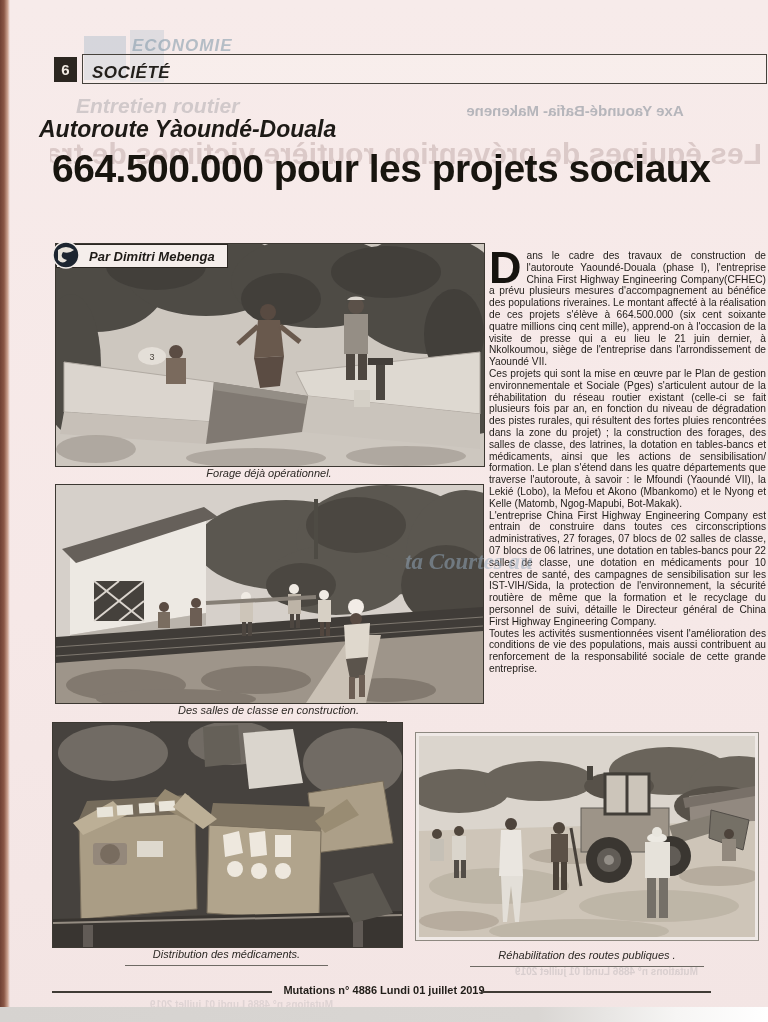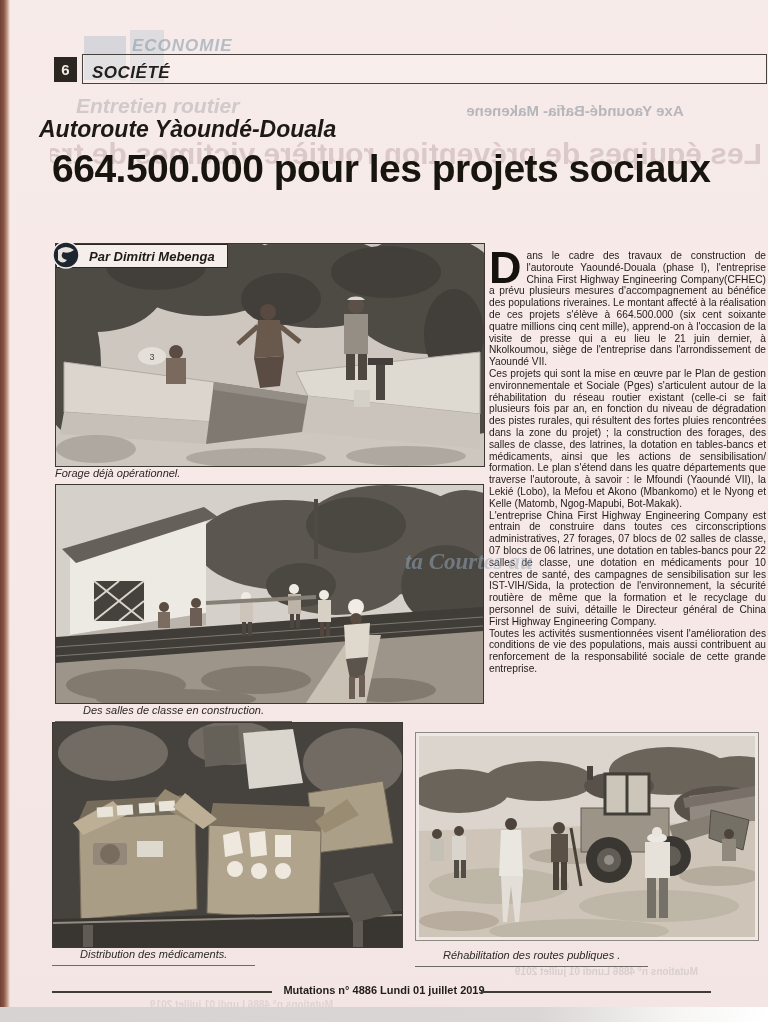--- a/index.html
+++ b/index.html
@@ -54,21 +54,21 @@
   .globe{position:absolute;left:-6px;top:-5px;width:30px;height:30px;}
 
   
   .photo{position:absolute;border:1px solid #3c3832;overflow:hidden;z-index:2;background:#cfcac3;}
   .photo svg{display:block;}
   #photo1{left:55px;top:243px;width:428px;height:222px;}
   #photo2{left:55px;top:484px;width:427px;height:218px;}
   #photo3{left:52px;top:722px;width:349px;height:224px;}
   #photo4{left:415px;top:732px;width:336px;height:201px;border:1px solid #8d8880;
     padding:3px;background:#efe9e6;}
-  .caption{position:absolute;text-align:left;font-size:11px;font-style:italic;
+  .caption{position:absolute;text-align:center;font-size:11px;font-style:italic;
     color:#2c2925;z-index:3;}
   #cap1{left:55px;top:467px;width:428px;}
   #cap2{left:55px;top:704px;width:427px;}
   #cap3{left:52px;top:948px;width:349px;}
   #cap4{left:415px;top:949px;width:344px;}
   .caption .u{display:inline-block;border-bottom:1px solid #6e6a64;padding:0 28px 5px 28px;}
 
   
   .article{position:absolute;left:489px;top:250px;width:277px;height:482px;overflow:hidden;
     font-size:10.2px;line-height:11.8px;text-align:justify;color:#1f1c18;z-index:3;}

